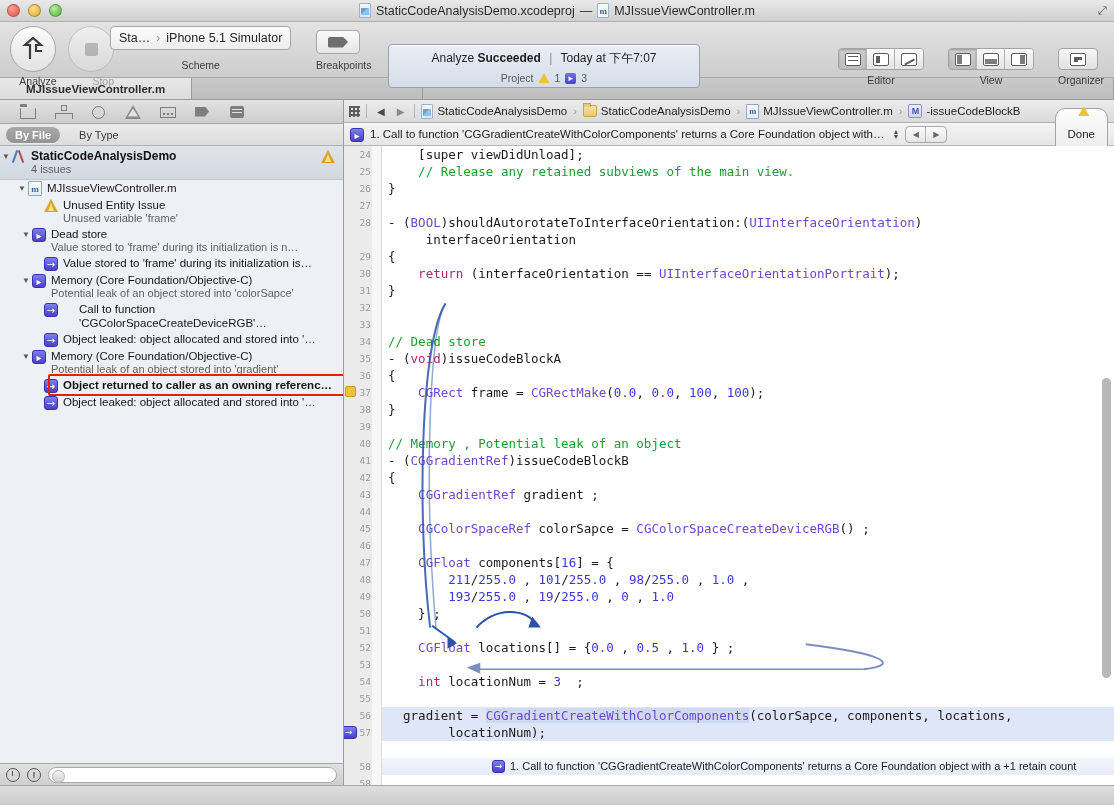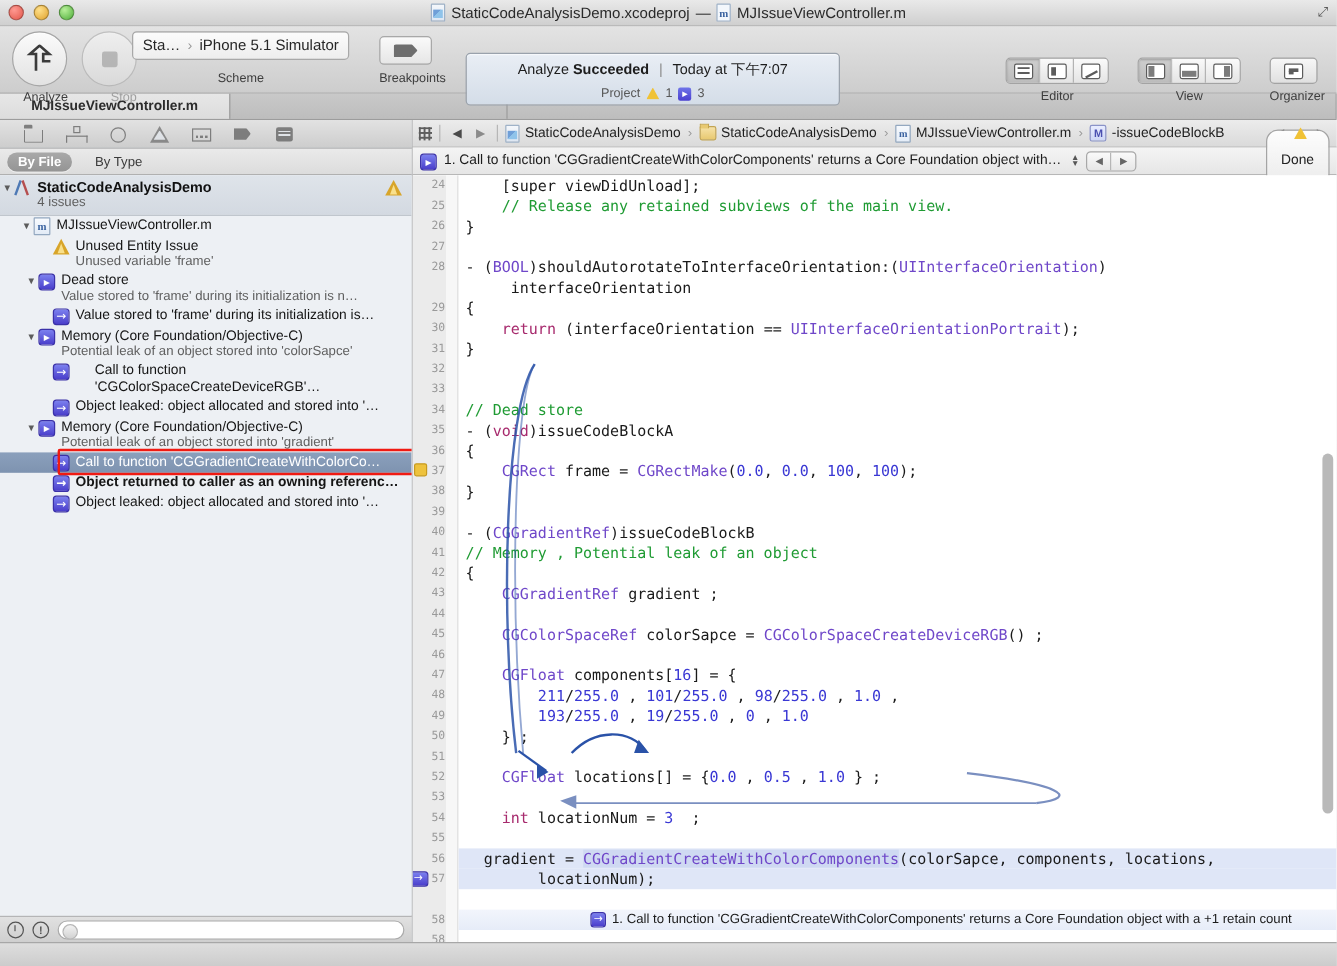--- a/index.html
+++ b/index.html
@@ -455,24 +455,20 @@
 
         <div class="row" style="padding-left:20px;">
           <span class="disc">▼</span>
           <span class="bicon"></span>
           <span style="margin-left:5px;">
             <div class="rowtext">Memory (Core Foundation/Objective-C)</div>
             <div class="rowsub">Potential leak of an object stored into 'gradient'</div>
           </span>
         </div>
 
-        <div class="row selrow" style="padding-left:44px;">
-          <span class="aicon"></span>
-          <span class="rowtext" style="margin-left:5px;">Call to function 'CGGradientCreateWithColorCo…</span>
-        </div>
 
         <div class="row" style="padding-left:44px;font-weight:bold;">
           <span class="aicon"></span>
           <span class="rowtext" style="margin-left:5px;">Object returned to caller as an owning referenc…</span>
         </div>
 
         <div class="row" style="padding-left:44px;">
           <span class="aicon"></span>
           <span class="rowtext" style="margin-left:5px;">Object leaked: object allocated and stored into '…</span>
         </div>
@@ -595,22 +591,22 @@
           <div class="cl">    <span class="kw">return</span> (interfaceOrientation == <span class="ty">UIInterfaceOrientationPortrait</span>);</div>
           <div class="cl">}</div>
           <div class="cl"> </div>
           <div class="cl"> </div>
           <div class="cl cm">// Dead store</div>
           <div class="cl">- (<span class="kw">void</span>)issueCodeBlockA</div>
           <div class="cl">{</div>
           <div class="cl">    <span class="ty">CGRect</span> frame = <span class="ty">CGRectMake</span>(<span class="num">0.0</span>, <span class="num">0.0</span>, <span class="num">100</span>, <span class="num">100</span>);</div>
           <div class="cl">}</div>
           <div class="cl"> </div>
+          <div class="cl cm">// Memory , Potential leak of an object</div>
           <div class="cl">- (<span class="ty">CGGradientRef</span>)issueCodeBlockB</div>
-          <div class="cl cm">// Memory , Potential leak of an object</div>
           <div class="cl">{</div>
           <div class="cl">    <span class="ty">CGGradientRef</span> gradient ;</div>
           <div class="cl"> </div>
           <div class="cl">    <span class="ty">CGColorSpaceRef</span> colorSapce = <span class="ty">CGColorSpaceCreateDeviceRGB</span>() ;</div>
           <div class="cl"> </div>
           <div class="cl">    <span class="ty">CGFloat</span> components[<span class="num">16</span>] = {</div>
           <div class="cl">        <span class="num">211</span>/<span class="num">255.0</span> , <span class="num">101</span>/<span class="num">255.0</span> , <span class="num">98</span>/<span class="num">255.0</span> , <span class="num">1.0</span> ,</div>
           <div class="cl">        <span class="num">193</span>/<span class="num">255.0</span> , <span class="num">19</span>/<span class="num">255.0</span> , <span class="num">0</span> , <span class="num">1.0</span></div>
           <div class="cl">    } ;</div>
           <div class="cl"> </div>

